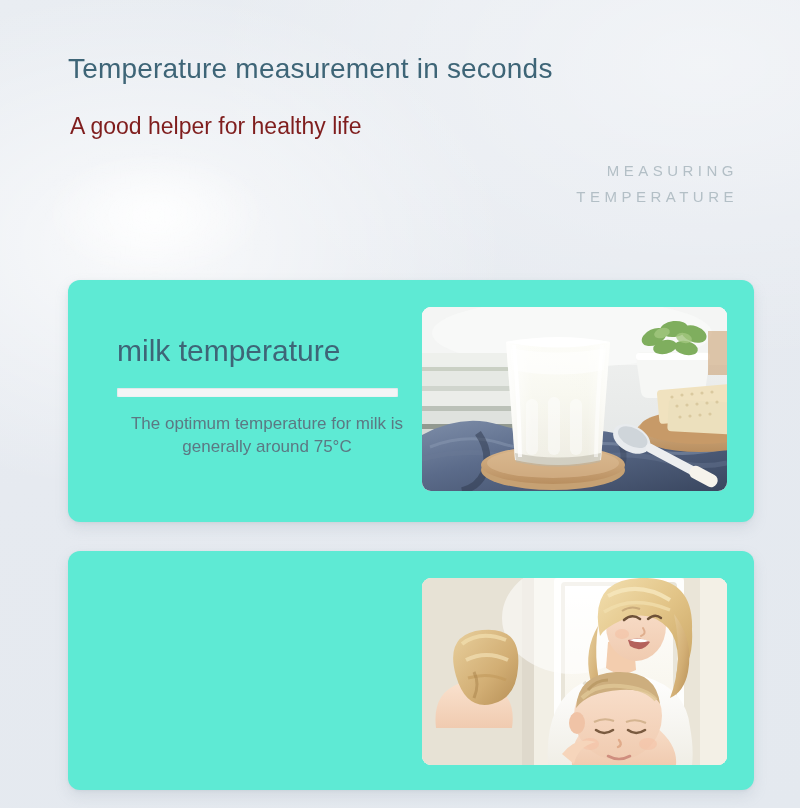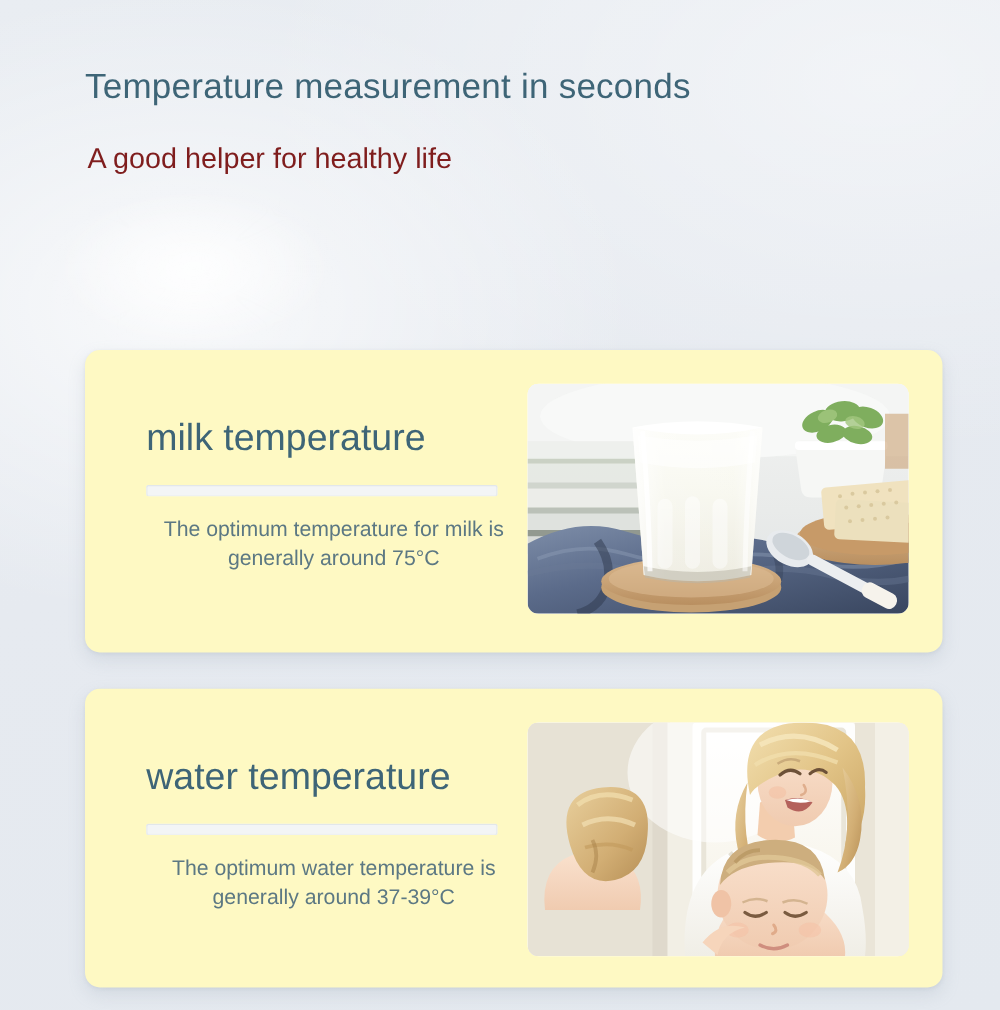--- a/index.html
+++ b/index.html
@@ -70,21 +70,21 @@
     letter-spacing: 4.5px;
     font-weight: 400;
   }
   .watermark span { display: block; }
 
   
   .card {
     position: absolute;
     left: 68px;
     width: 686px;
-    background: #fef9c3;
+    background: #5eead4;
     border-radius: 12px;
     box-shadow: 0 6px 14px rgba(140,155,170,0.20),
                 0 1px 3px rgba(140,155,170,0.14);
   }
   #card-milk  { top: 280px; height: 242px; }
   #card-water { top: 551px; height: 239px; }
 
   .card-text {
     position: absolute;
     left: 49px;
@@ -133,20 +133,24 @@
   .photo-svg { display: block; width: 100%; height: 100%; }
 </style>
 </head>
 <body>
 
 <div id="page-bg"></div>
 
 <div class="header">
   <div class="page-title">Temperature measurement in seconds</div>
   <div class="page-subtitle">A good helper for healthy life</div>
+  <div class="watermark">
+    <span>MEASURING</span>
+    <span>TEMPERATURE</span>
+  </div>
 </div>
 
 <div class="card" id="card-milk">
   <div class="card-text">
     <div class="card-title">milk temperature</div>
     <div class="card-divider"></div>
     <div class="card-desc">The optimum temperature for milk is generally around 75°C</div>
   </div>
 
   <div class="card-photo">
@@ -268,25 +272,20 @@
         <ellipse cx="206" cy="133" rx="20" ry="13" fill="#e8ebee"></ellipse>
         <ellipse cx="206" cy="131" rx="16" ry="9" fill="#cfd5da"></ellipse>
         <rect x="222" y="128" width="62" height="9" rx="4.5" fill="#eceef0"></rect>
         <rect x="272" y="126" width="30" height="13" rx="6" fill="#f6f3ec"></rect>
       </g>
     </svg>
   </div>
 </div>
 
 <div class="card" id="card-water">
-  <div class="card-text">
-    <div class="card-title">water temperature</div>
-    <div class="card-divider"></div>
-    <div class="card-desc">The optimum water temperature is generally around 37-39°C</div>
-  </div>
 
   <div class="card-photo">
     <svg class="photo-svg" viewBox="0 0 305 187" preserveAspectRatio="xMidYMid slice">
       <defs>
         <linearGradient id="wBg" x1="0" y1="0" x2="1" y2="1">
           <stop offset="0%" stop-color="#e8e4d8"></stop>
           <stop offset="45%" stop-color="#efece1"></stop>
           <stop offset="100%" stop-color="#e4dfd2"></stop>
         </linearGradient>
         <linearGradient id="wHair" x1="0" y1="0" x2="1" y2="1">

